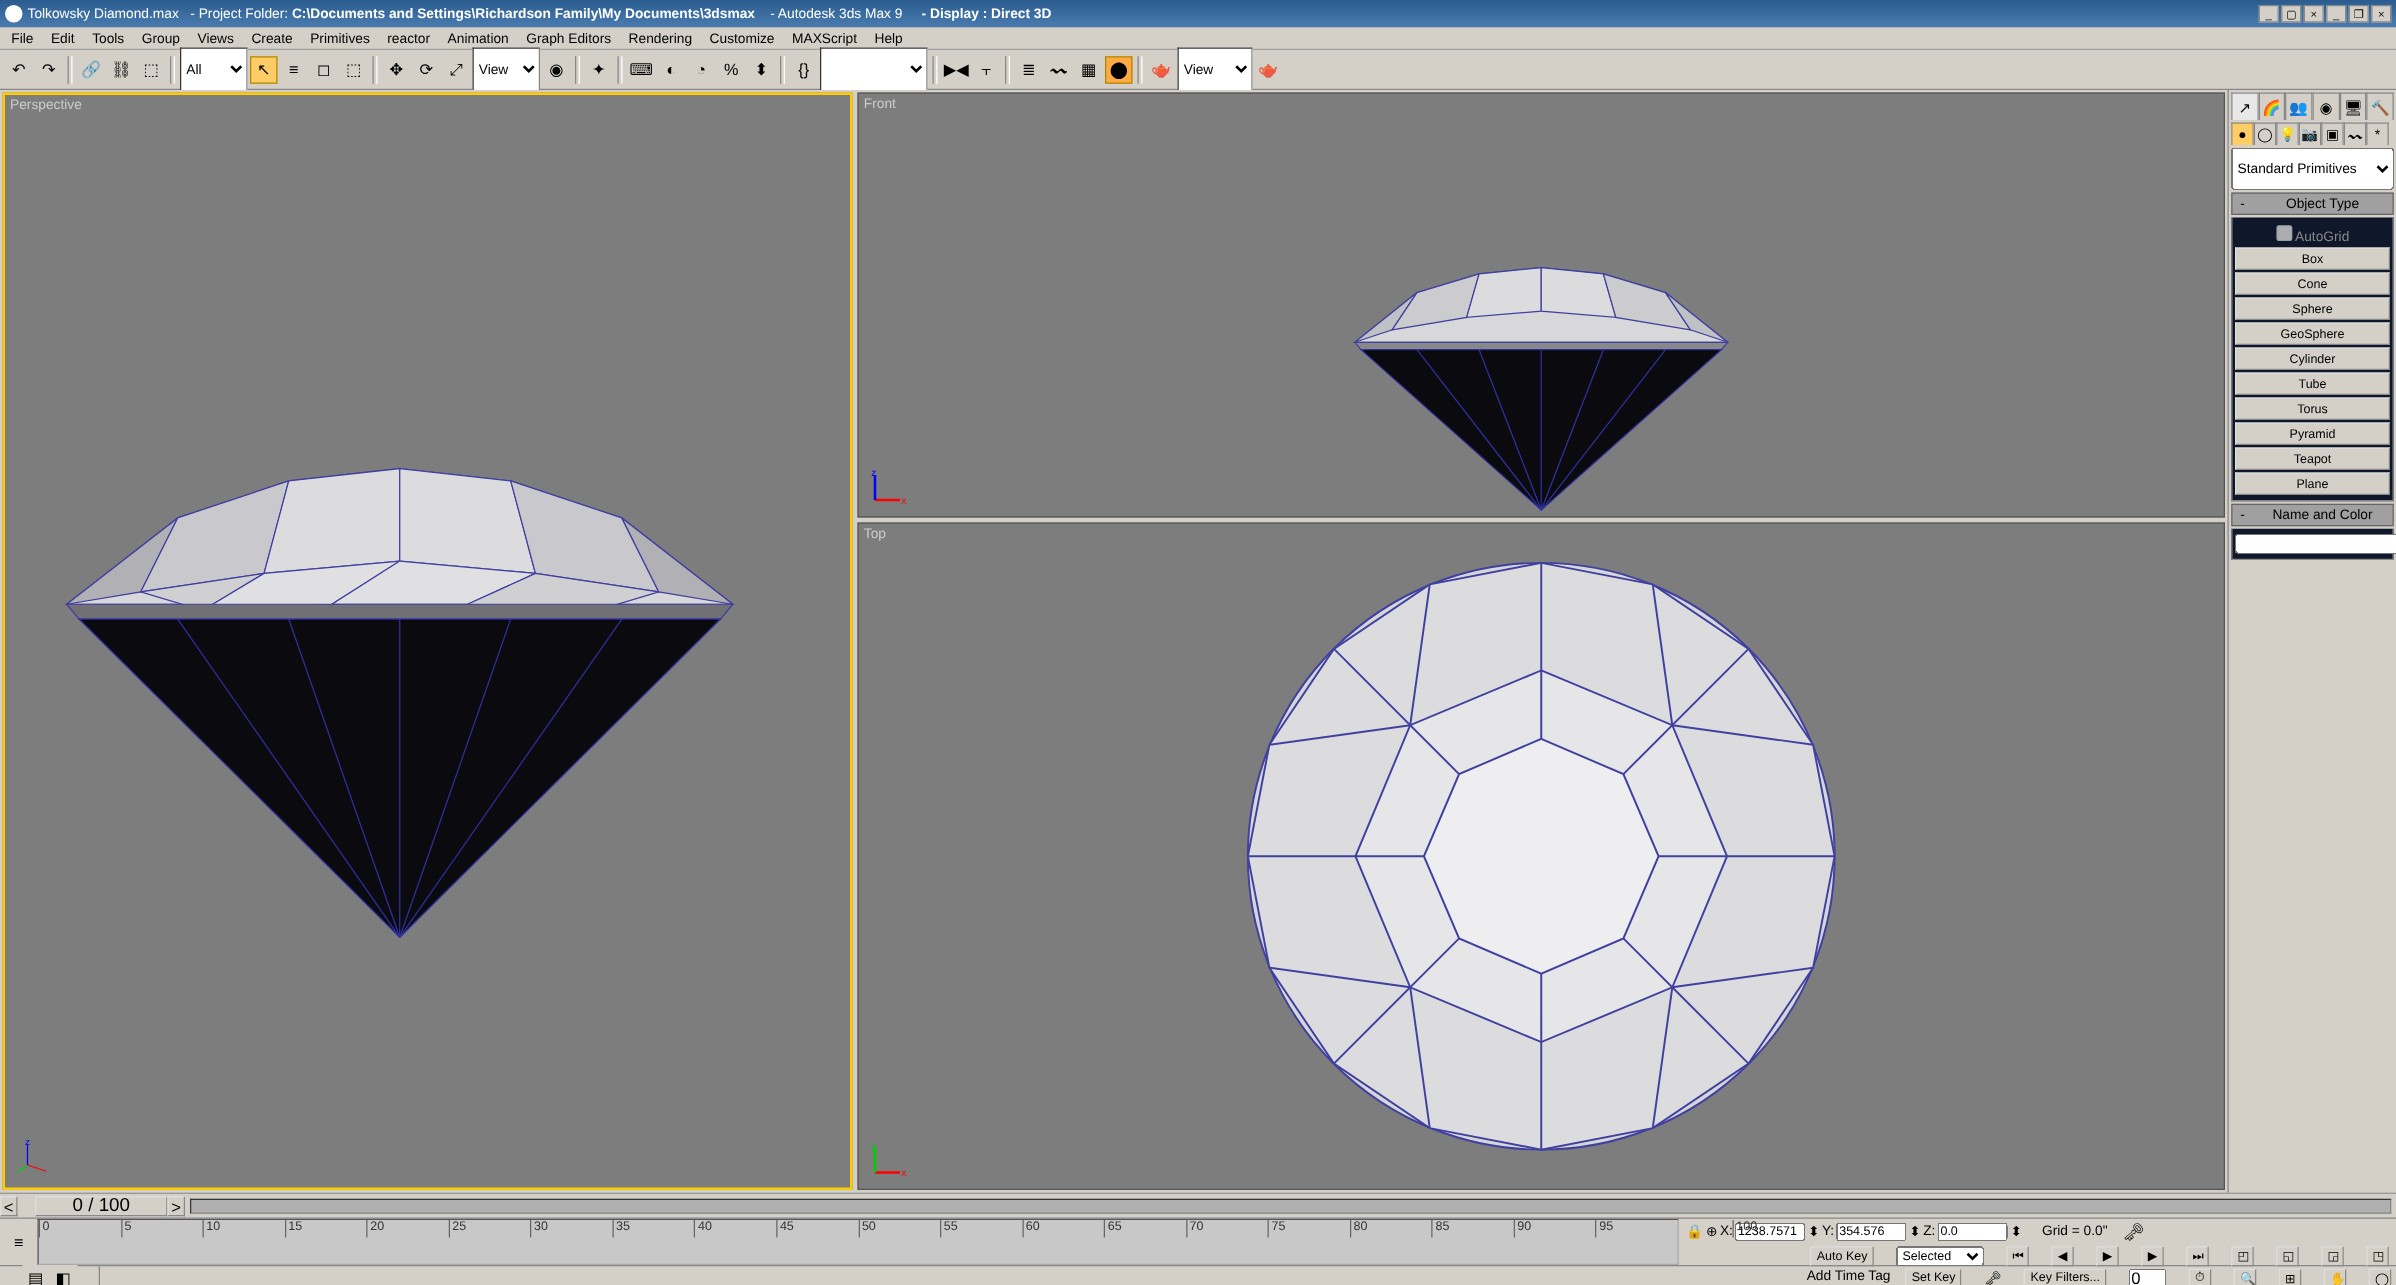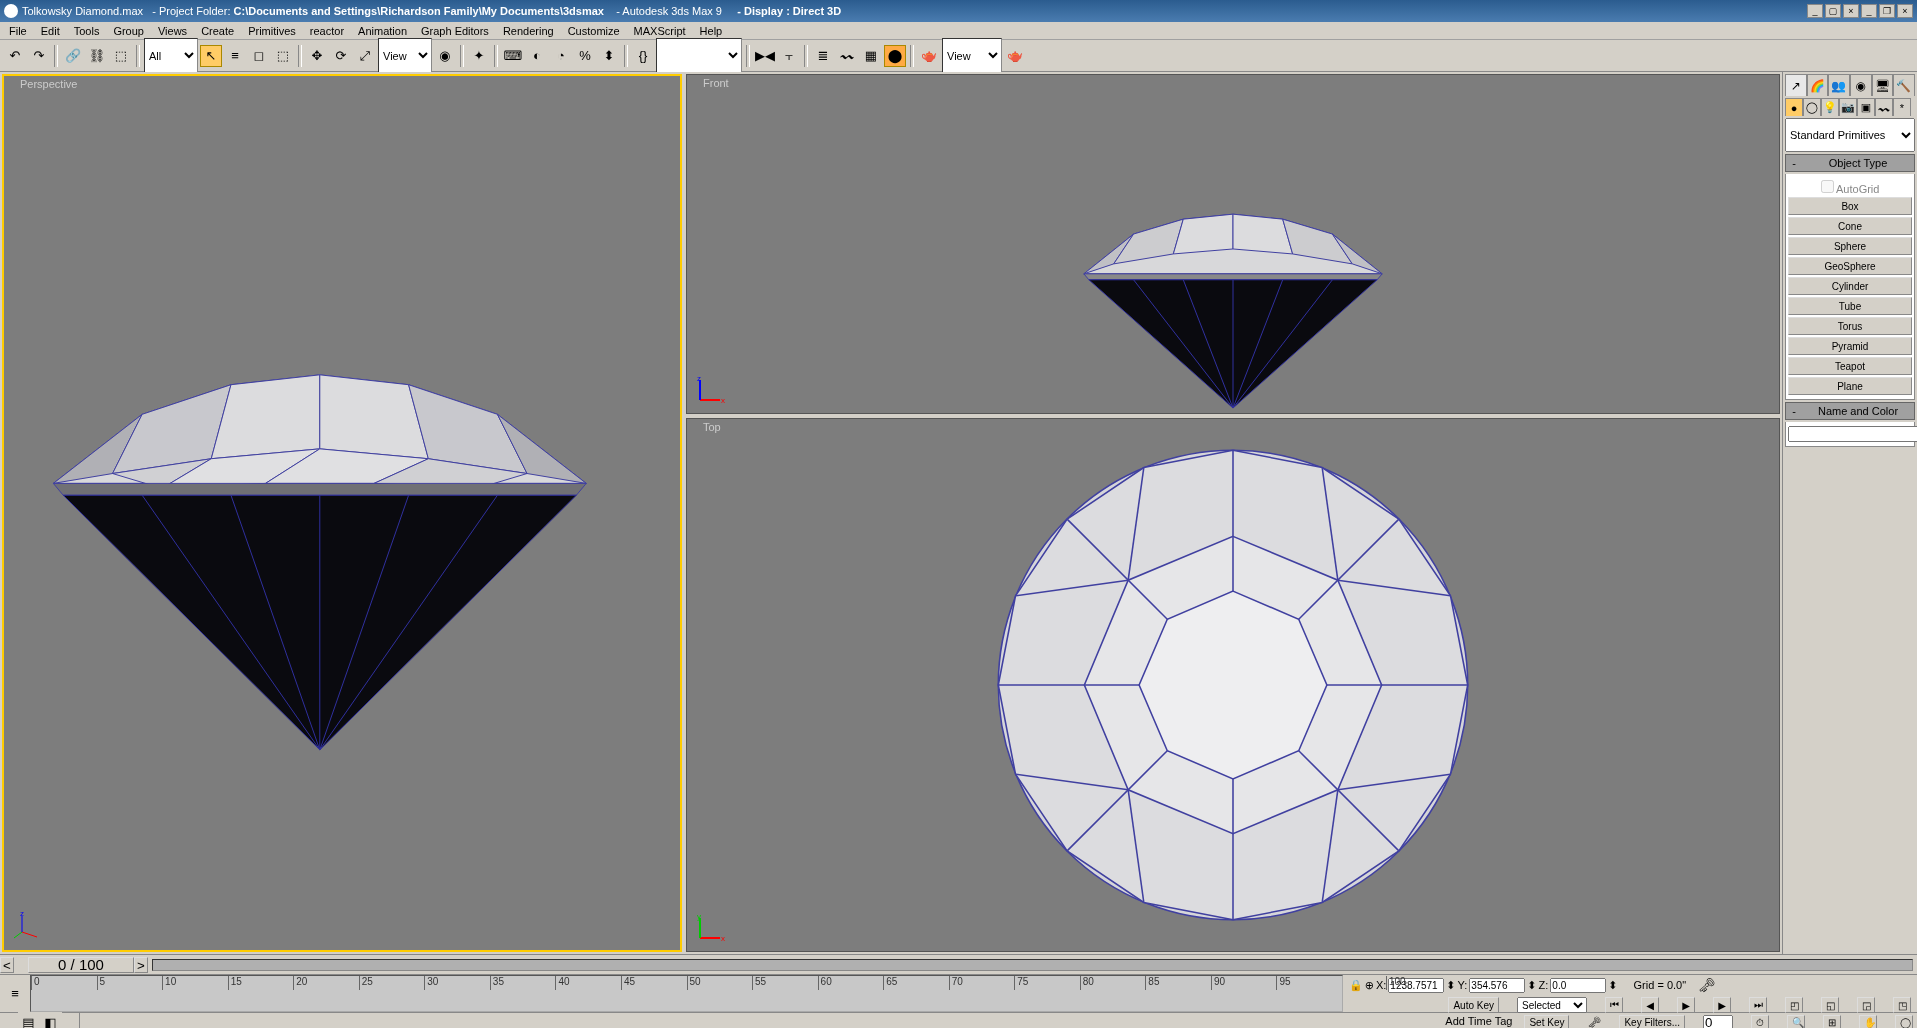--- a/index.html
+++ b/index.html
@@ -17,34 +17,34 @@
 .toolbar { background: #d4d0c8; height: 32px; display: flex; align-items: center; padding: 2px 4px; gap: 2px; border-bottom: 1px solid #888; }
 .tbtn { width: 22px; height: 22px; background: #d4d0c8; border: 1px solid transparent; display: flex; align-items: center; justify-content: center; cursor: pointer; font-size: 13px; }
 .tbtn.active { background: #ffcc66; border: 1px solid #aa8800; }
 .tsel { height: 35px; font-size: 11px; background: #fff; border: 1px inset #888; }
 .tsep { width: 4px; height: 22px; border-left: 1px solid #888; border-right: 1px solid #fff; margin: 0 2px; }
 
 .main { display: flex; height: calc(100% - 18px - 18px - 32px - 20px - 38px - 20px); }
 .viewports { flex: 1; display: grid; grid-template-columns: 680px 1fr; grid-template-rows: 340px 1fr; gap: 4px; background: #d4d0c8; padding: 2px; }
 .viewport { background: #7d7d7d; position: relative; border: 1px solid #555; overflow: hidden; }
 .viewport.active { border: 2px solid #ffcc00; }
-.vp-label { position: absolute; top: 2px; left: 16px; color: #ccc; font-size: 11px; z-index: 10; }
+.vp-label { position: absolute; top: 2px; left: 4px; color: #ccc; font-size: 11px; z-index: 10; }
 .axis { position: absolute; bottom: 8px; left: 8px; z-index: 10; }
 
 .cmdpanel { width: 135px; background: #d4d0c8; border-left: 1px solid #888; padding: 2px; display: flex; flex-direction: column; gap: 2px; }
 .cmd-tabs { display: flex; gap: 0; }
 .cmd-tab { width: 22px; height: 22px; background: #d4d0c8; border: 1px solid #888; border-bottom: none; display: flex; align-items: center; justify-content: center; cursor: pointer; font-size: 12px; }
 .cmd-tab.active { background: #e8e8e8; }
 .cmd-sub { display: flex; gap: 0; }
 .cmd-sub .cmd-tab { width: 18px; height: 18px; font-size: 11px; }
 .cmd-drop { width: 100%; height: 34px; font-size: 11px; }
 .rollout-hdr { background: #a0a0a0; color: #000; text-align: center; font-size: 11px; padding: 2px; border: 1px solid #666; display: flex; align-items: center; }
 .rollout-hdr .pm { width: 12px; margin-right: 4px; }
 .rollout-hdr .lbl { flex: 1; }
-.rollout-body { background: #ffffff; padding: 4px 2px; border: 1px solid #888; border-top: none; }
+.rollout-body { background: #0f172a; padding: 4px 2px; border: 1px solid #888; border-top: none; }
 .autogrid { text-align: center; font-size: 11px; padding: 2px; color: #888; }
 .btn-grid { display: grid; grid-template-columns: 1fr; gap: 2px; }
 .pbtn { height: 18px; font-size: 10px; background: #d4d0c8; border: 1px outset #ddd; cursor: pointer; }
 .color-row { display: flex; gap: 2px; align-items: center; }
 .color-row input { flex: 1; height: 16px; font-size: 10px; }
 
 .timeslider { height: 20px; background: #d4d0c8; display: flex; align-items: center; border-top: 1px solid #888; }
 .ts-thumb { width: 106px; height: 16px; background: #d4d0c8; border: 1px outset #ddd; text-align: center; font-size: 15px; line-height: 14px; margin-left: 14px; }
 .ts-track { flex: 1; height: 12px; background: #b0b0b0; border: 1px inset #888; margin: 0 4px; }
 .ts-btn { width: 14px; height: 16px; background: #d4d0c8; border: 1px outset #ddd; }

